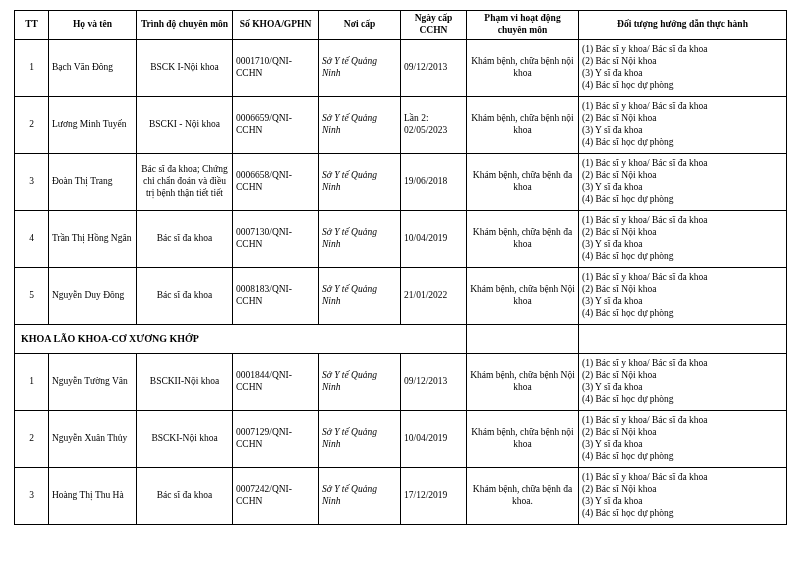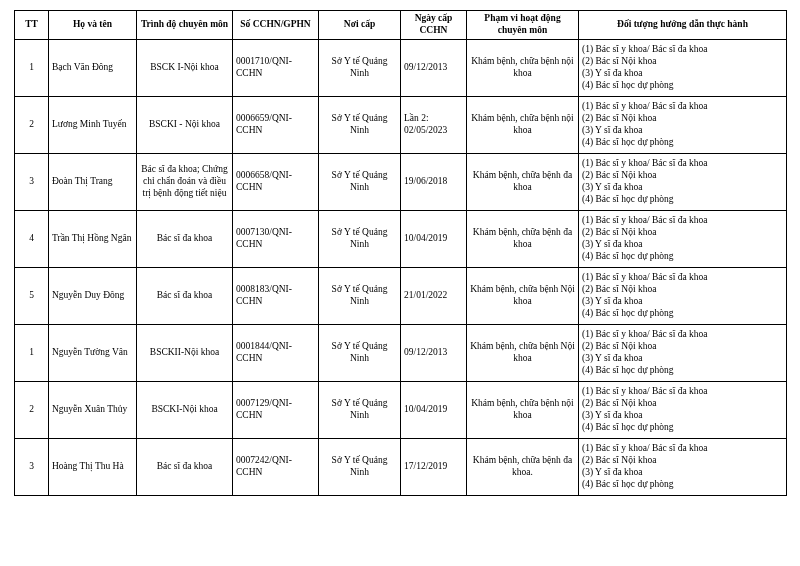--- a/index.html
+++ b/index.html
@@ -45,21 +45,21 @@
   col.c-cchn    { width: 86px; }
   col.c-place   { width: 82px; }
   col.c-date    { width: 66px; }
   col.c-scope   { width: 112px; }
   col.c-target  { width: 208px; }
 
   td.tt      { text-align: center; }
   td.name    { text-align: left; padding-left: 6px; }
   td.level   { text-align: center; }
   td.cchn    { }
-  td.place   { text-align: center; }
+  td.place   { text-align: left; font-style: italic; }
   td.date    { }
   td.scope   { text-align: center; }
   td.target  { text-align: left; padding-left: 4px; }
   td.target div { white-space: nowrap; }
 
   tr.section td {
     font-weight: bold;
     font-size: 10px;
     text-align: left;
     padding-left: 6px;
@@ -80,21 +80,21 @@
       <col class="c-place">
       <col class="c-date">
       <col class="c-scope">
       <col class="c-target">
     </colgroup>
     <thead>
       <tr>
         <th>TT</th>
         <th>Họ và tên</th>
         <th>Trình độ chuyên môn</th>
-        <th>Số CCHN/GPHN</th>
+        <th>Số KHOA/GPHN</th>
         <th>Nơi cấp</th>
         <th>Ngày cấp CCHN</th>
         <th>Phạm vi hoạt động chuyên môn</th>
         <th>Đối tượng hướng dẫn thực hành</th>
       </tr>
     </thead>
     <tbody id="table-body">
         <tr class="data">
           <td class="tt">1</td>
           <td class="name">Bạch Văn Đông</td>
@@ -121,21 +121,21 @@
           <td class="target">
             <div>(1) Bác sĩ y khoa/ Bác sĩ đa khoa</div>
             <div>(2) Bác sĩ Nội khoa</div>
             <div>(3) Y sĩ đa khoa</div>
             <div>(4) Bác sĩ học dự phòng</div>
           </td>
         </tr>
         <tr class="data">
           <td class="tt">3</td>
           <td class="name">Đoàn Thị Trang</td>
-          <td class="level">Bác sĩ đa khoa; Chứng chỉ chẩn đoán và điều trị bệnh động tiết niệu</td>
+          <td class="level">Bác sĩ đa khoa; Chứng chỉ chẩn đoán và điều trị bệnh thận tiết tiết</td>
           <td class="cchn">0006658/QNI-CCHN</td>
           <td class="place">Sở Y tế Quảng Ninh</td>
           <td class="date">19/06/2018</td>
           <td class="scope">Khám bệnh, chữa bệnh đa khoa</td>
           <td class="target">
             <div>(1) Bác sĩ y khoa/ Bác sĩ đa khoa</div>
             <div>(2) Bác sĩ Nội khoa</div>
             <div>(3) Y sĩ đa khoa</div>
             <div>(4) Bác sĩ học dự phòng</div>
           </td>
@@ -163,20 +163,25 @@
           <td class="place">Sở Y tế Quảng Ninh</td>
           <td class="date">21/01/2022</td>
           <td class="scope">Khám bệnh, chữa bệnh Nội khoa</td>
           <td class="target">
             <div>(1) Bác sĩ y khoa/ Bác sĩ đa khoa</div>
             <div>(2) Bác sĩ Nội khoa</div>
             <div>(3) Y sĩ đa khoa</div>
             <div>(4) Bác sĩ học dự phòng</div>
           </td>
         </tr>
+        <tr class="section">
+          <td colspan="6">KHOA LÃO KHOA-CƠ XƯƠNG KHỚP</td>
+          <td></td>
+          <td></td>
+        </tr>
         <tr class="data">
           <td class="tt">1</td>
           <td class="name">Nguyễn Tường Vân</td>
           <td class="level">BSCKII-Nội khoa</td>
           <td class="cchn">0001844/QNI-CCHN</td>
           <td class="place">Sở Y tế Quảng Ninh</td>
           <td class="date">09/12/2013</td>
           <td class="scope">Khám bệnh, chữa bệnh Nội khoa</td>
           <td class="target">
             <div>(1) Bác sĩ y khoa/ Bác sĩ đa khoa</div>

